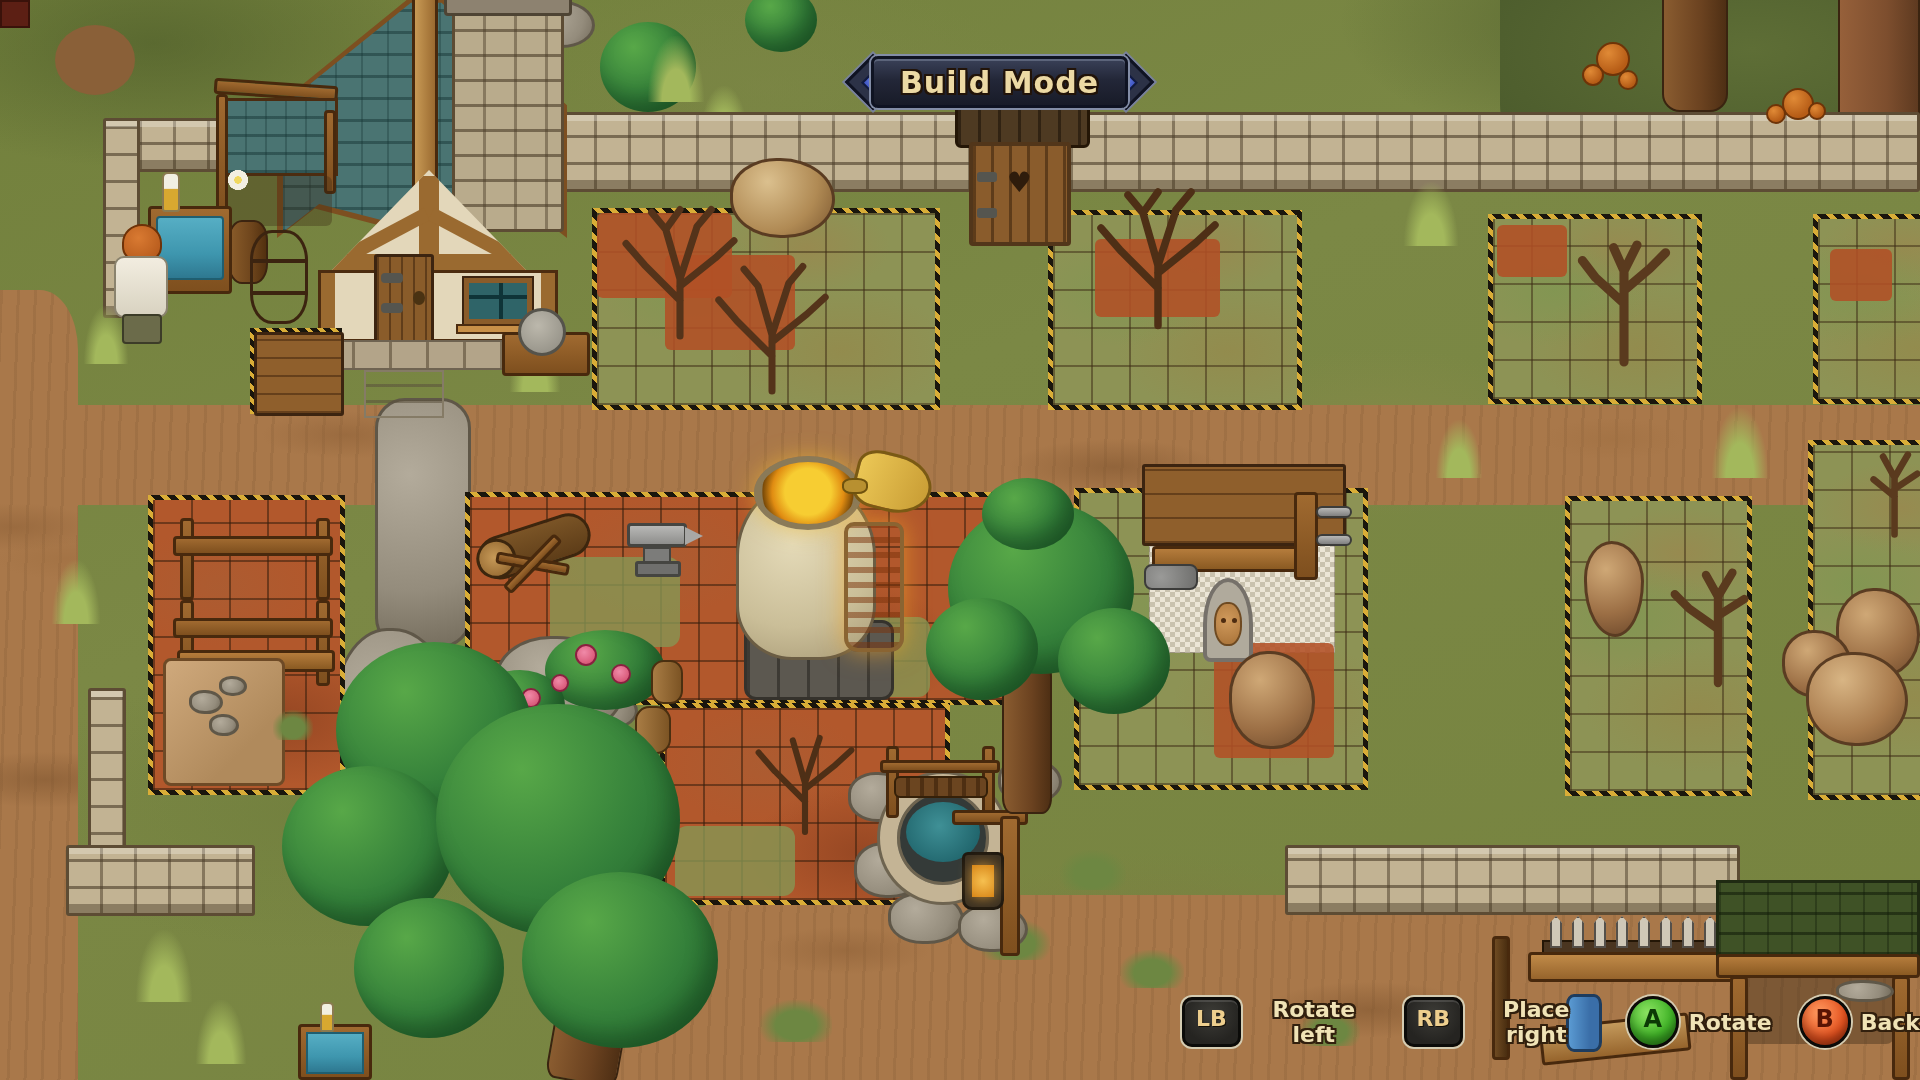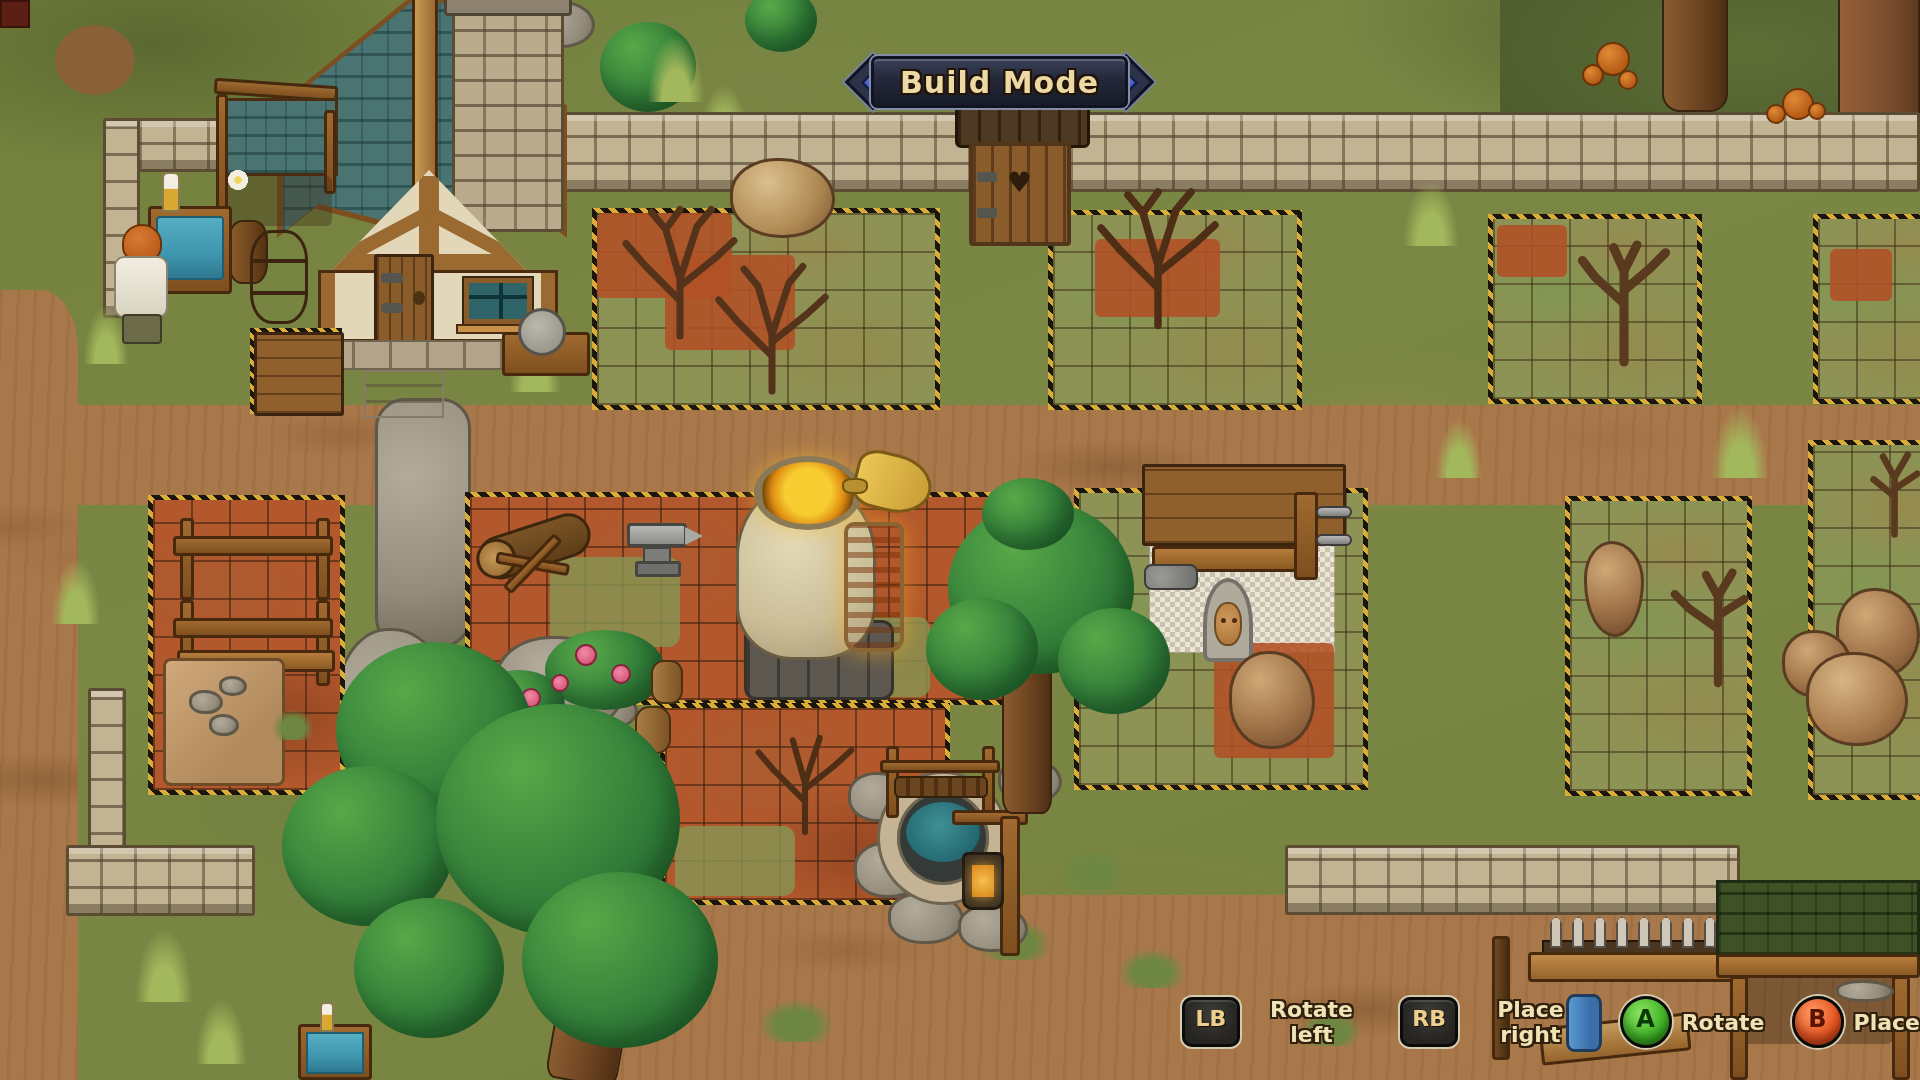--- a/index.html
+++ b/index.html
@@ -457,17 +457,17 @@
     <div class="hgroup">
       <div class="sbtn">RB</div>
       <span class="hlabel">Place right</span>
     </div>
     <div class="hgroup">
       <div class="fbtn a">A</div>
       <span class="hlabel">Rotate</span>
     </div>
     <div class="hgroup">
       <div class="fbtn b">B</div>
-      <span class="hlabel">Place</span>
+      <span class="hlabel">Back</span>
     </div>
   </div>
 
 </div>
 
 </body></html>

